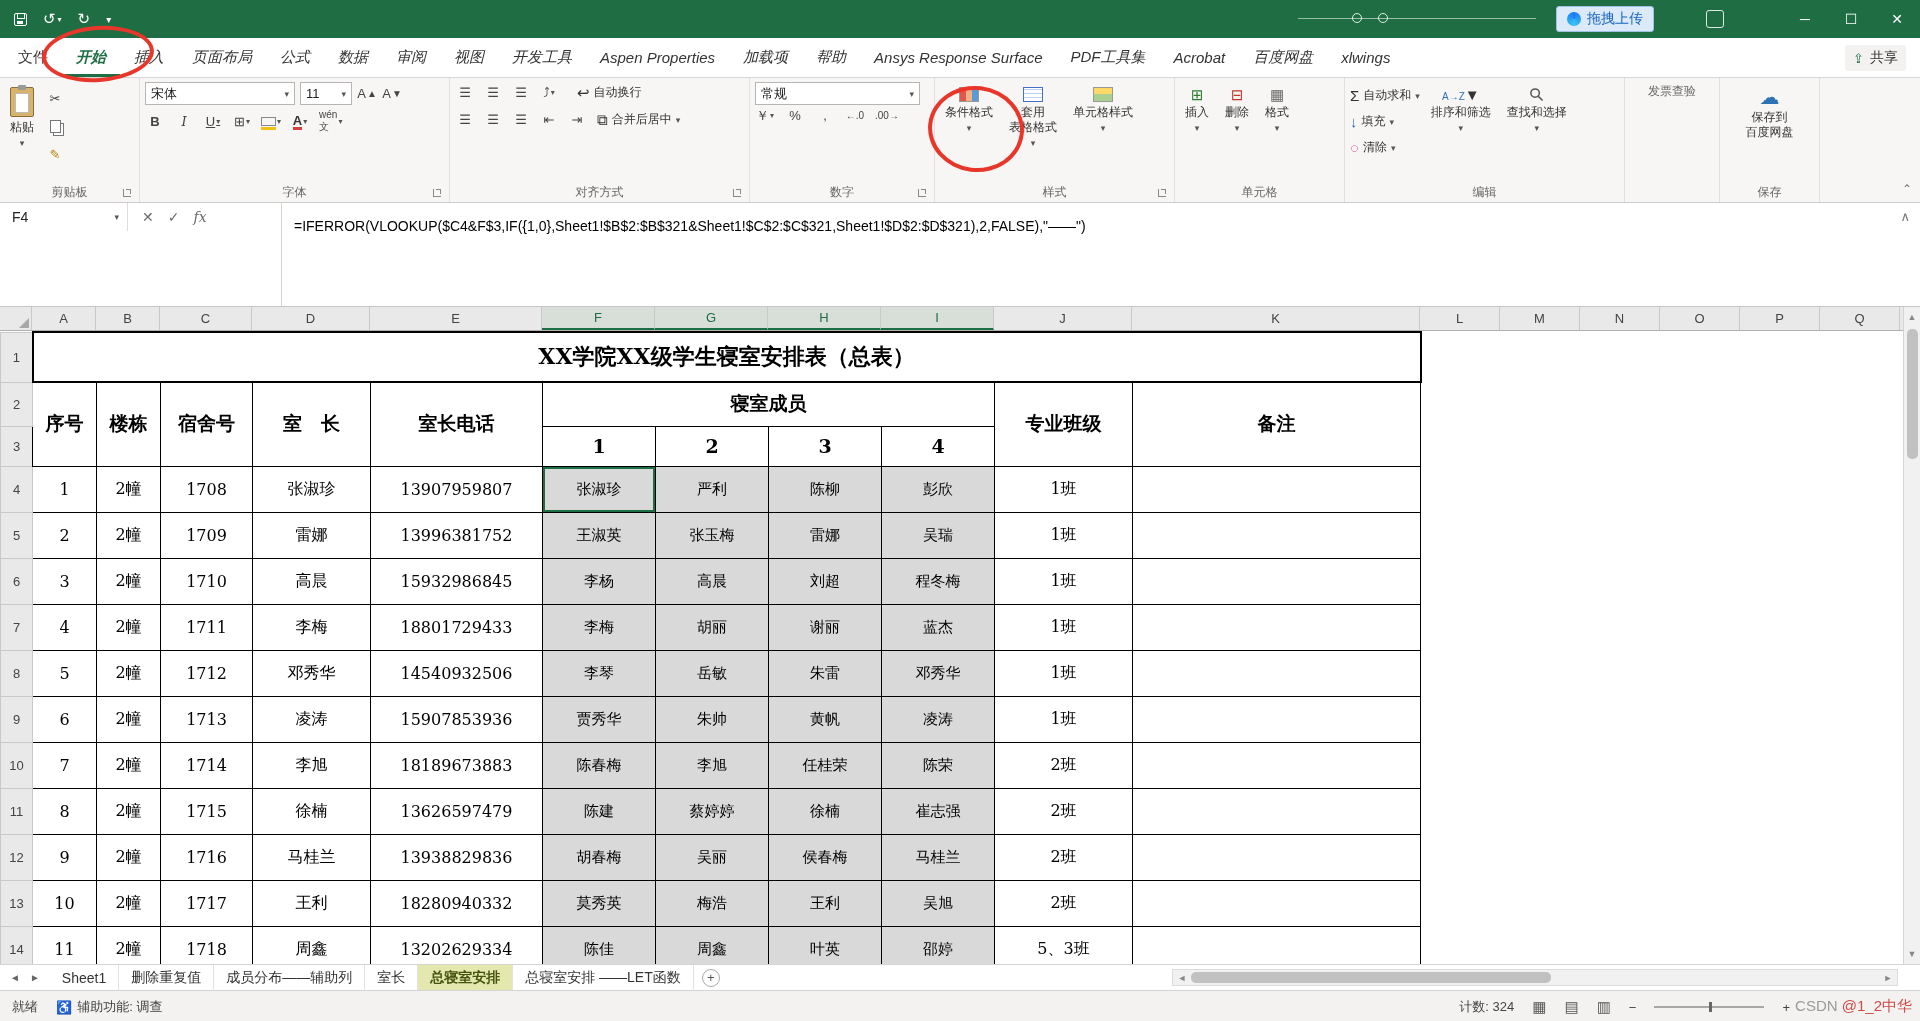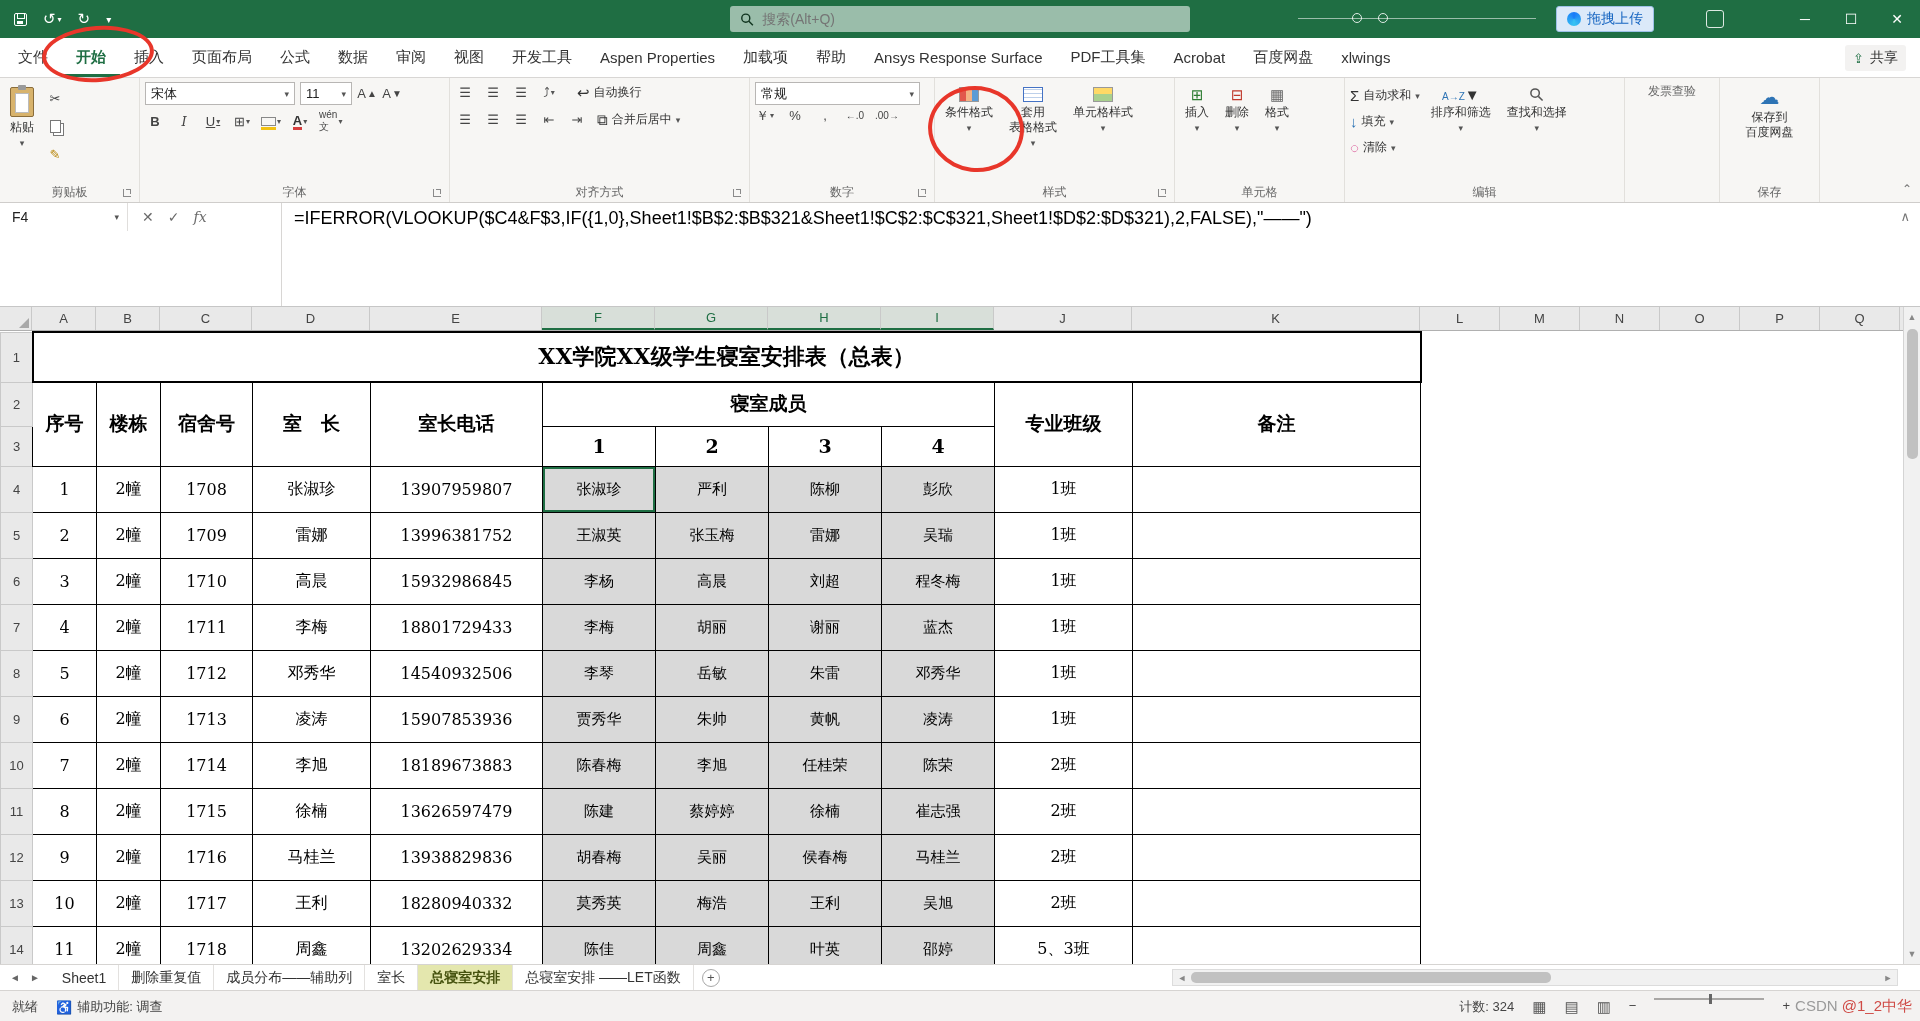--- a/index.html
+++ b/index.html
@@ -18,21 +18,21 @@
   .deco-line { position:absolute; left:1298px; top:18px; width:238px; border-top:1.5px solid rgba(255,255,255,.55); }
   .ring { position:absolute; width:10px; height:10px; border:1.5px solid rgba(255,255,255,.85); border-radius:50%; top:13px; }
   .upload-btn { position:absolute; left:1556px; top:6px; height:26px; background:#dbe9f9; border:1px solid #9dc1e8; border-radius:3px; color:#1766c2; display:flex; align-items:center; gap:6px; padding:0 10px; font-size:14px; }
   .ic-swirl { width:14px; height:14px; border-radius:50%; background:conic-gradient(#1a7af8,#37c3f2,#1a7af8); display:inline-block; }
   .tb-extra { position:absolute; left:1706px; top:10px; width:18px; height:18px; border:1.5px solid rgba(255,255,255,.85); border-radius:3px; }
   .winctl { position:absolute; right:0; top:0; display:flex; }
   .winbtn { width:46px; height:38px; display:flex; align-items:center; justify-content:center; font-size:14px; color:#fff; }
 
   
   .tabrow { height:40px; background:#fff; border-bottom:1px solid #d8d6d4; display:flex; align-items:stretch; position:relative; }
-  #ribbon-tabs { display:flex; height:100%; }
+  #ribbon-tabs { display:flex; height:100%;font-style:italic; }
   .tab { padding:0 14px; font-size:15px; color:#333; display:flex; align-items:center; white-space:nowrap; }
   .tab.file { margin-left:4px; }
   .tab.active { color:#1e6e43; font-weight:bold; box-shadow:inset 0 -3px 0 #1e6e43; }
   .share-btn { position:absolute; right:14px; top:7px; height:26px; display:flex; align-items:center; gap:6px; font-size:14px; color:#333; padding:0 8px; border-radius:3px; background:#f3f2f1; }
   .share-btn .shic { color:#1e6e43; font-size:13px; }
 
   
   .ribbon { height:125px; background:#f7f6f4; border-bottom:1px solid #cfcdcb; display:flex; position:relative; }
   .grp { display:flex; flex-direction:column; border-right:1px solid #e2e0dc; padding:4px 5px 0; position:relative; overflow:hidden; }
   .grp-content { flex:1; display:flex; align-items:flex-start; gap:6px; }
@@ -68,21 +68,21 @@
   .mini { font-size:10px; color:#444; }
   svg.mag { width:15px; height:15px; }
 
   
   .fbar { height:104px; background:#fff; border-bottom:1px solid #c6c6c6; display:flex; position:relative; }
   .fbar-left { width:282px; border-right:1px solid #d8d6d4; }
   .namebox-row { height:28px; display:flex; align-items:center; }
   .namebox { width:128px; height:100%; display:flex; align-items:center; justify-content:space-between; padding:0 8px 0 12px; font-size:14px; color:#222; border-right:1px solid #e0dedc; }
   .fx-btns { display:flex; align-items:center; gap:14px; margin-left:14px; color:#6a6a6a; font-size:14px; }
   .fxi { font-style:italic; font-family:"DejaVu Serif",serif; }
-  .fbar-text { flex:1; padding:5px 12px; font-size:18px; color:#000; white-space:nowrap; overflow:hidden; }
+  .fbar-text { flex:1; padding:5px 12px; font-size:14px; color:#000; white-space:nowrap; overflow:hidden;margin-top:10px; }
   .fbar-collapse { position:absolute; right:10px; top:6px; color:#777; font-size:13px; }
 
   
   .gridwrap { height:657px; display:flex; flex-direction:column; position:relative; background:#fff; }
   .colheads { height:24px; display:flex; background:#e9e9e9; border-bottom:1px solid #b0b0b0; }
   .corner { width:32px; height:100%; background:#e9e9e9; border-right:1px solid #c9c9c9; position:relative; }
   .corner::after { content:""; position:absolute; right:2px; bottom:2px; border-left:10px solid transparent; border-bottom:10px solid #a8a8a8; }
   .ch { height:100%; border-right:1px solid #c9c9c9; display:flex; align-items:center; justify-content:center; font-size:13px; color:#444; }
   .ch.sel { background:#d8dfd9; border-bottom:2px solid #1e6e43; color:#1e6e43; }
   .sheetarea { flex:1; overflow:hidden; position:relative; background:#fff; }
@@ -106,21 +106,21 @@
   .stab { padding:0 12px; display:flex; align-items:center; color:#333; border-right:1px solid #e3e1df; white-space:nowrap; }
   .stab.active { background:#e4e7ae; color:#46530f; font-weight:bold; }
   .addsheet { width:18px; height:18px; border-radius:50%; border:1px solid #a8a8a8; color:#555; display:flex; align-items:center; justify-content:center; font-size:13px; align-self:center; margin-left:8px; }
   .hscroll { position:absolute; right:22px; top:4px; width:726px; height:17px; background:#f1f1f1; border:1px solid #dcdcdc; display:flex; align-items:center; }
   .hsarrow { width:18px; text-align:center; font-size:9px; color:#888; }
   .hthumb { width:360px; height:11px; background:#c1c1c1; border-radius:5px; }
 
   
   .sbar { height:33px; background:#f3f2f1; border-top:1px solid #d6d4d2; display:flex; align-items:center; font-size:13px; color:#444; position:relative; }
   .sb-left { display:flex; align-items:center; gap:18px; margin-left:12px; }
-  .sb-right { position:absolute; right:130px; display:flex; gap:18px; }
+  .sb-right { position:absolute; right:130px; display:flex; align-items:center; gap:18px; }
   .viewic { font-size:15px; color:#555; }
   .zoomtrack { width:110px; height:2px; background:#a9a7a5; position:relative; }
   .zoomthumb { position:absolute; left:50%; top:-4px; width:3px; height:10px; background:#666; }
   .wm { position:absolute; right:8px; bottom:5px; font-size:15px; z-index:60; white-space:nowrap; }
   .wm .wm1 { color:#9a9a9a; } .wm .wm2 { color:#cf4a45; }
 
   
   .redcircle { position:absolute; border:4px solid #e8362a; border-radius:50%; z-index:100; pointer-events:none; }
   .rc1 { left:42px; top:26px; width:112px; height:56px; transform:rotate(-4deg); }
   .rc2 { left:928px; top:86px; width:96px; height:86px; transform:rotate(7deg); }
@@ -129,27 +129,20 @@
 <body>
 
 <div class="titlebar">
   <div class="qat">
     <span class="qicon">
         <span class="ic-save-w"></span>
       </span>
     <span class="qicon">↺<span style="font-size:8px">▾</span></span>
     <span class="qicon">↻</span>
     <span class="qicon" style="font-size:10px">▾</span>
-  </div>
-  <div class="searchbox">
-    <svg class="mag" viewBox="0 0 16 16">
-        <circle cx="6.5" cy="6.5" r="4.5" fill="none" stroke="#10341f" stroke-width="1.6"></circle>
-        <line x1="10" y1="10" x2="14.5" y2="14.5" stroke="#10341f" stroke-width="1.6"></line>
-      </svg>
-    <input type="text" placeholder="搜索(Alt+Q)" style="">
   </div>
   <div class="deco-line"></div>
   <div class="ring" style="left:1352px"></div>
   <div class="ring" style="left:1378px"></div>
   <div class="upload-btn">
     <span class="ic-swirl"></span>
     <span>拖拽上传</span>
   </div>
   <div class="tb-extra"></div>
   <div class="winctl">

